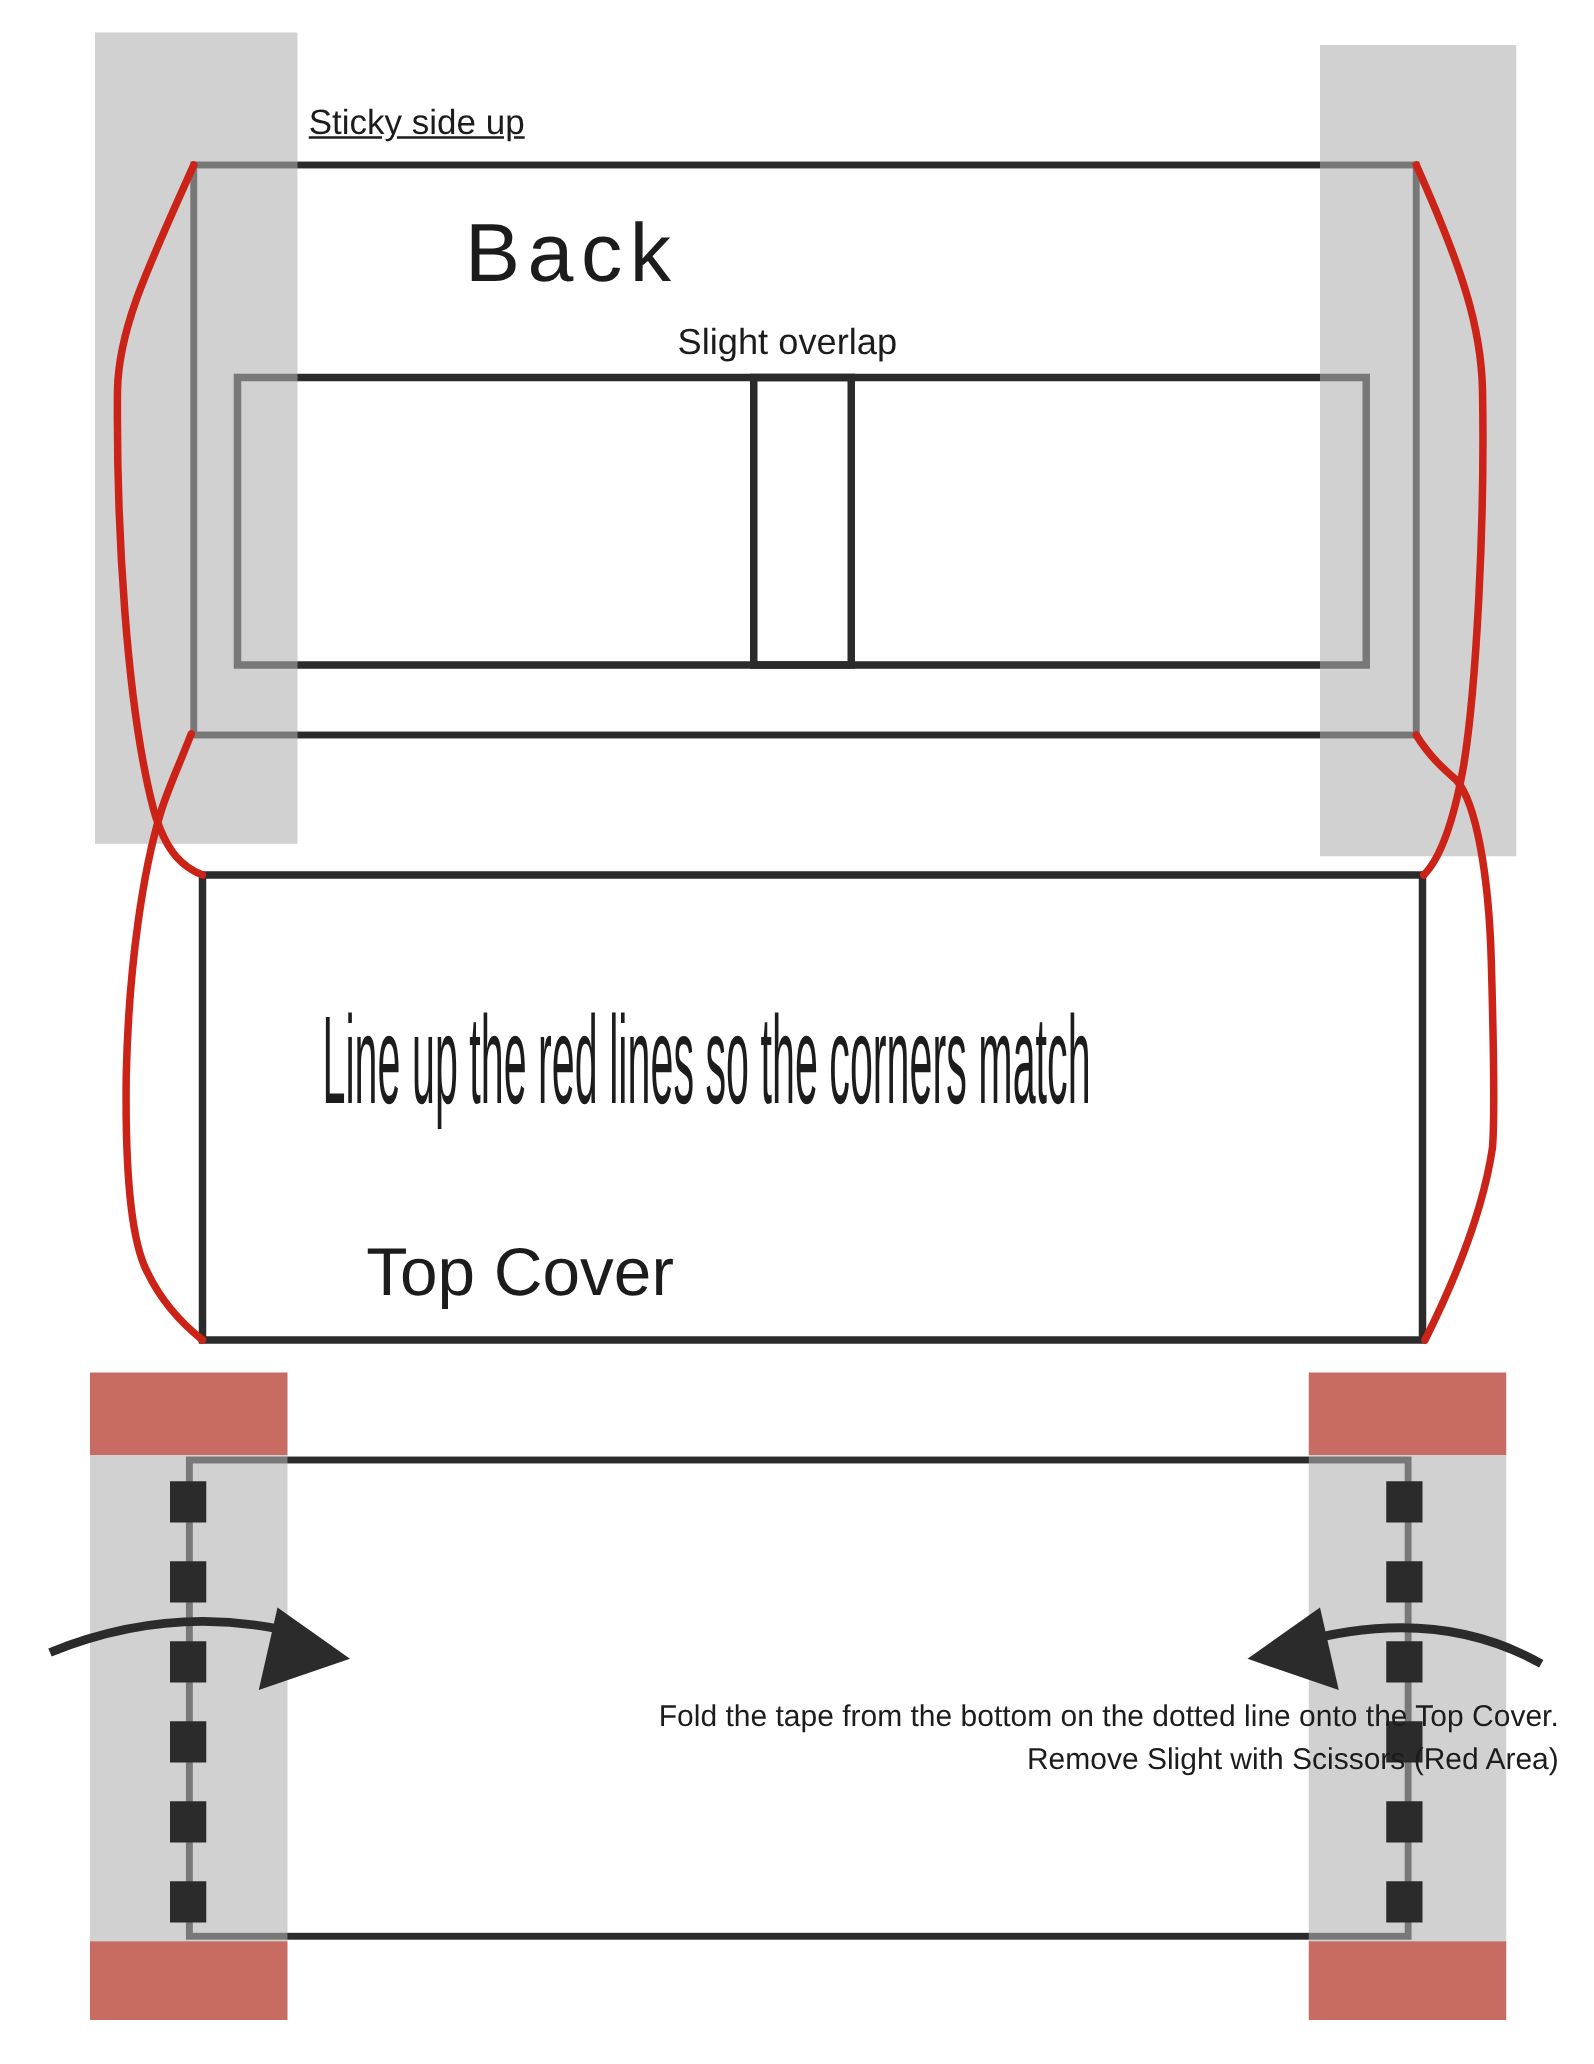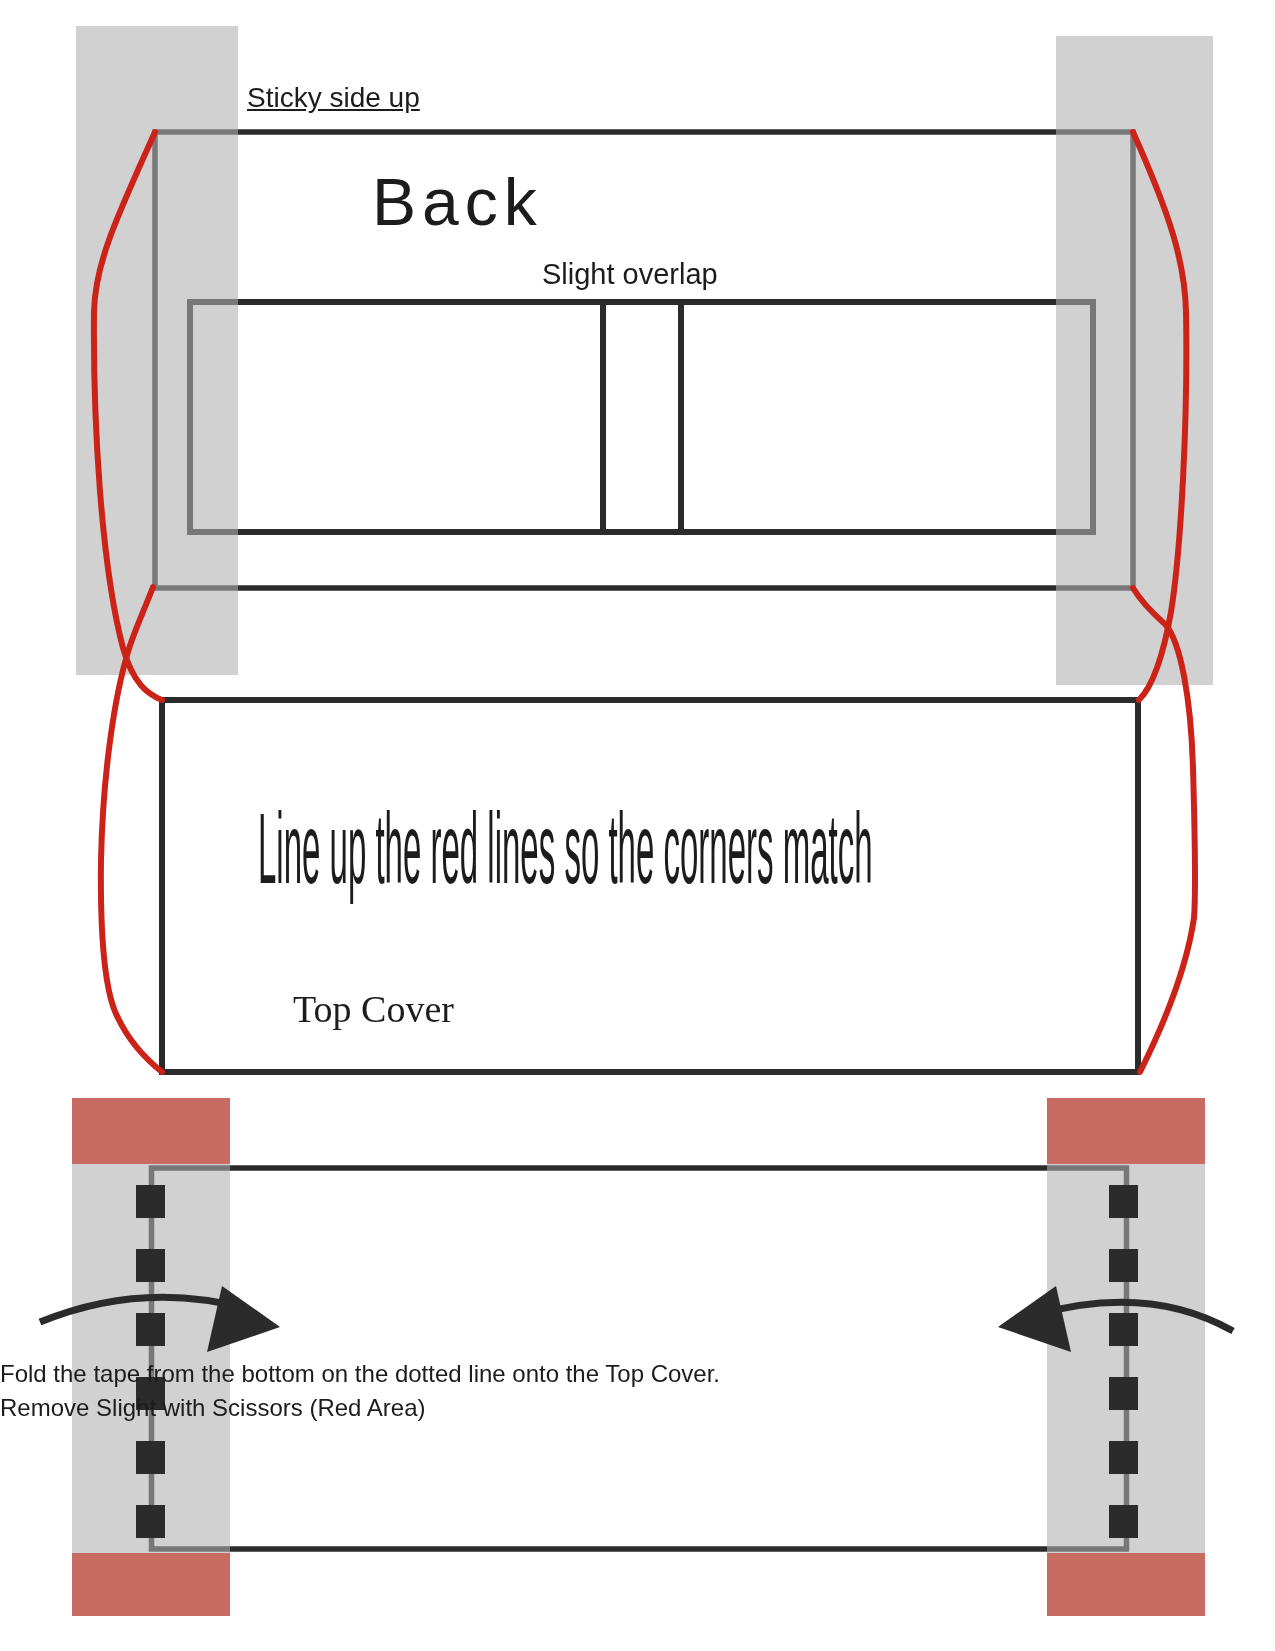--- a/index.html
+++ b/index.html
@@ -30,24 +30,24 @@
 
   .label{position:absolute;white-space:nowrap;line-height:1.05;}
   .step-title{left:548px;top:44px;font-size:58px;}
   .sticky-label{left:247px;top:83px;font-size:28px;text-decoration:underline;}
   .back-label{left:348px;top:168px;font-size:66px;letter-spacing:6px;margin-left:24px;}
   .overlap-label{left:542px;top:259px;font-size:29px;}
   .lineup-label{
     left:258px;top:798px;font-size:100px;line-height:100px;
     transform:scaleX(0.33);transform-origin:0 0;
   }
-  .topcover-label{left:293px;top:990px;font-size:38px;font-family:Liberation Serif, serif;}
+  .topcover-label{left:293px;top:990px;font-size:54px;}
   .caption{
     position:absolute;left:0;top:1357px;width:1247px;
-    text-align:left;font-size:24px;line-height:34px;
+    text-align:right;font-size:24px;line-height:34px;
   }
 </style>
 </head>
 <body>
 
 <div class="page">
 
   <svg class="diagram" viewBox="0 0 1275 1651" xmlns="http://www.w3.org/2000/svg">
 
     <rect class="outline" x="155" y="132" width="978" height="456"></rect>

